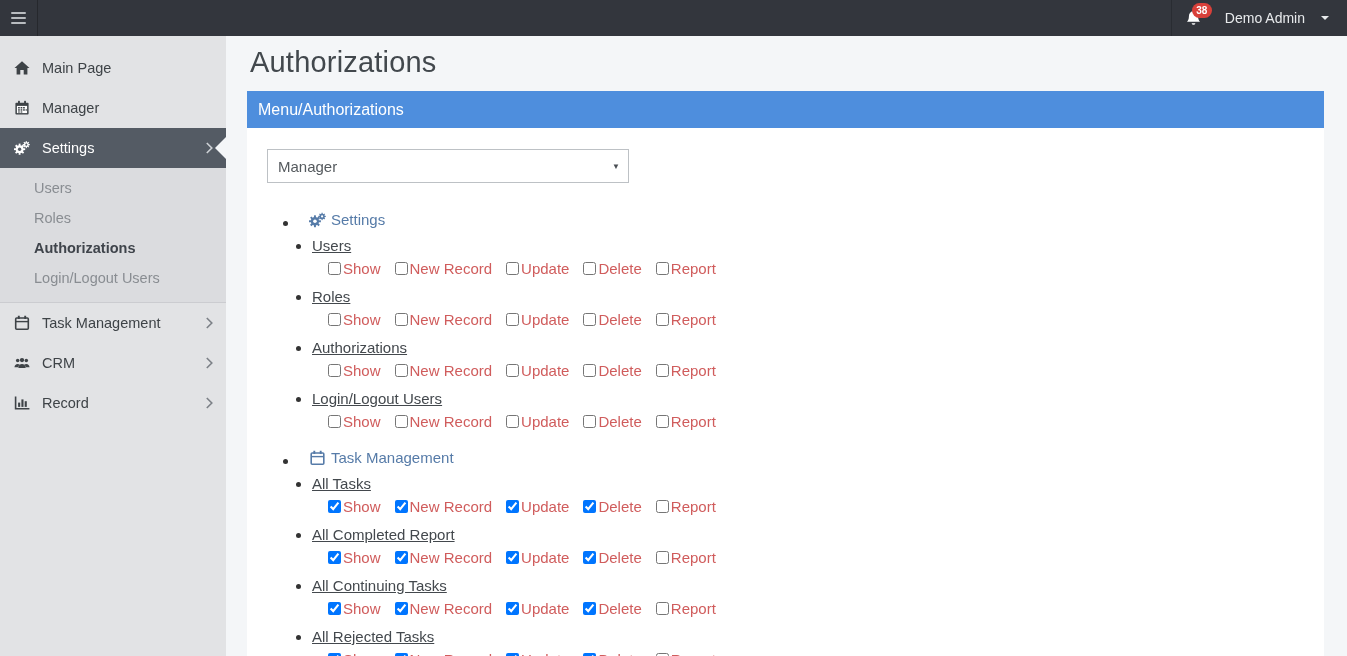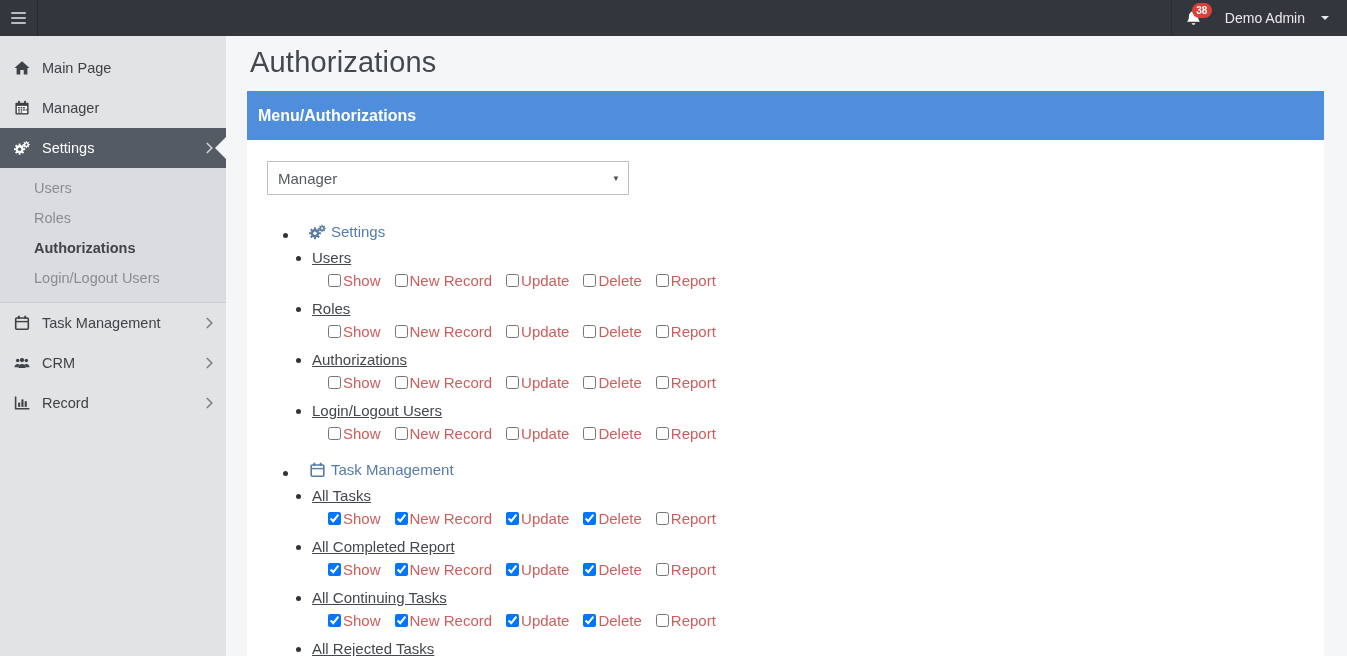--- a/index.html
+++ b/index.html
@@ -84,21 +84,21 @@
   .s-icon .gear-hole { fill: #e2e3e5; }
   .side-item.active .gear-hole { fill: #545b64; }
   .g-icon .gear-hole { fill: #ffffff; }
 
   
   .content { position: absolute; top: 36px; left: 226px; right: 0; bottom: 0; overflow: hidden; }
   .page-title { margin: 10px 0 0 24px; font-size: 29px; font-weight: 400; color: #42484d; letter-spacing: .2px; }
   .panel { margin: 12px 23px 0 21px; }
   .panel-header {
     background: var(--panel-header-bg, #4e8edd); color: #fff;
-    font-size: 16px; font-weight: 700; padding: 15px 11px; line-height: 19px;
+    font-size: 16px; font-weight: 400; padding: 9px 11px; line-height: 19px;
   }
   .panel-body { background: #fff; padding: 21px 20px; min-height: 540px; }
 
   .role-select-wrap { position: relative; width: 362px; }
   select.role-select {
     width: 100%; height: 34px; border: 1px solid #bdc1c5; background: #fff;
     color: #555a5e; font-size: 15px; font-family: inherit;
     padding: 0 26px 0 10px; appearance: none; -webkit-appearance: none;
     border-radius: 0; outline: none; cursor: pointer;
   }

